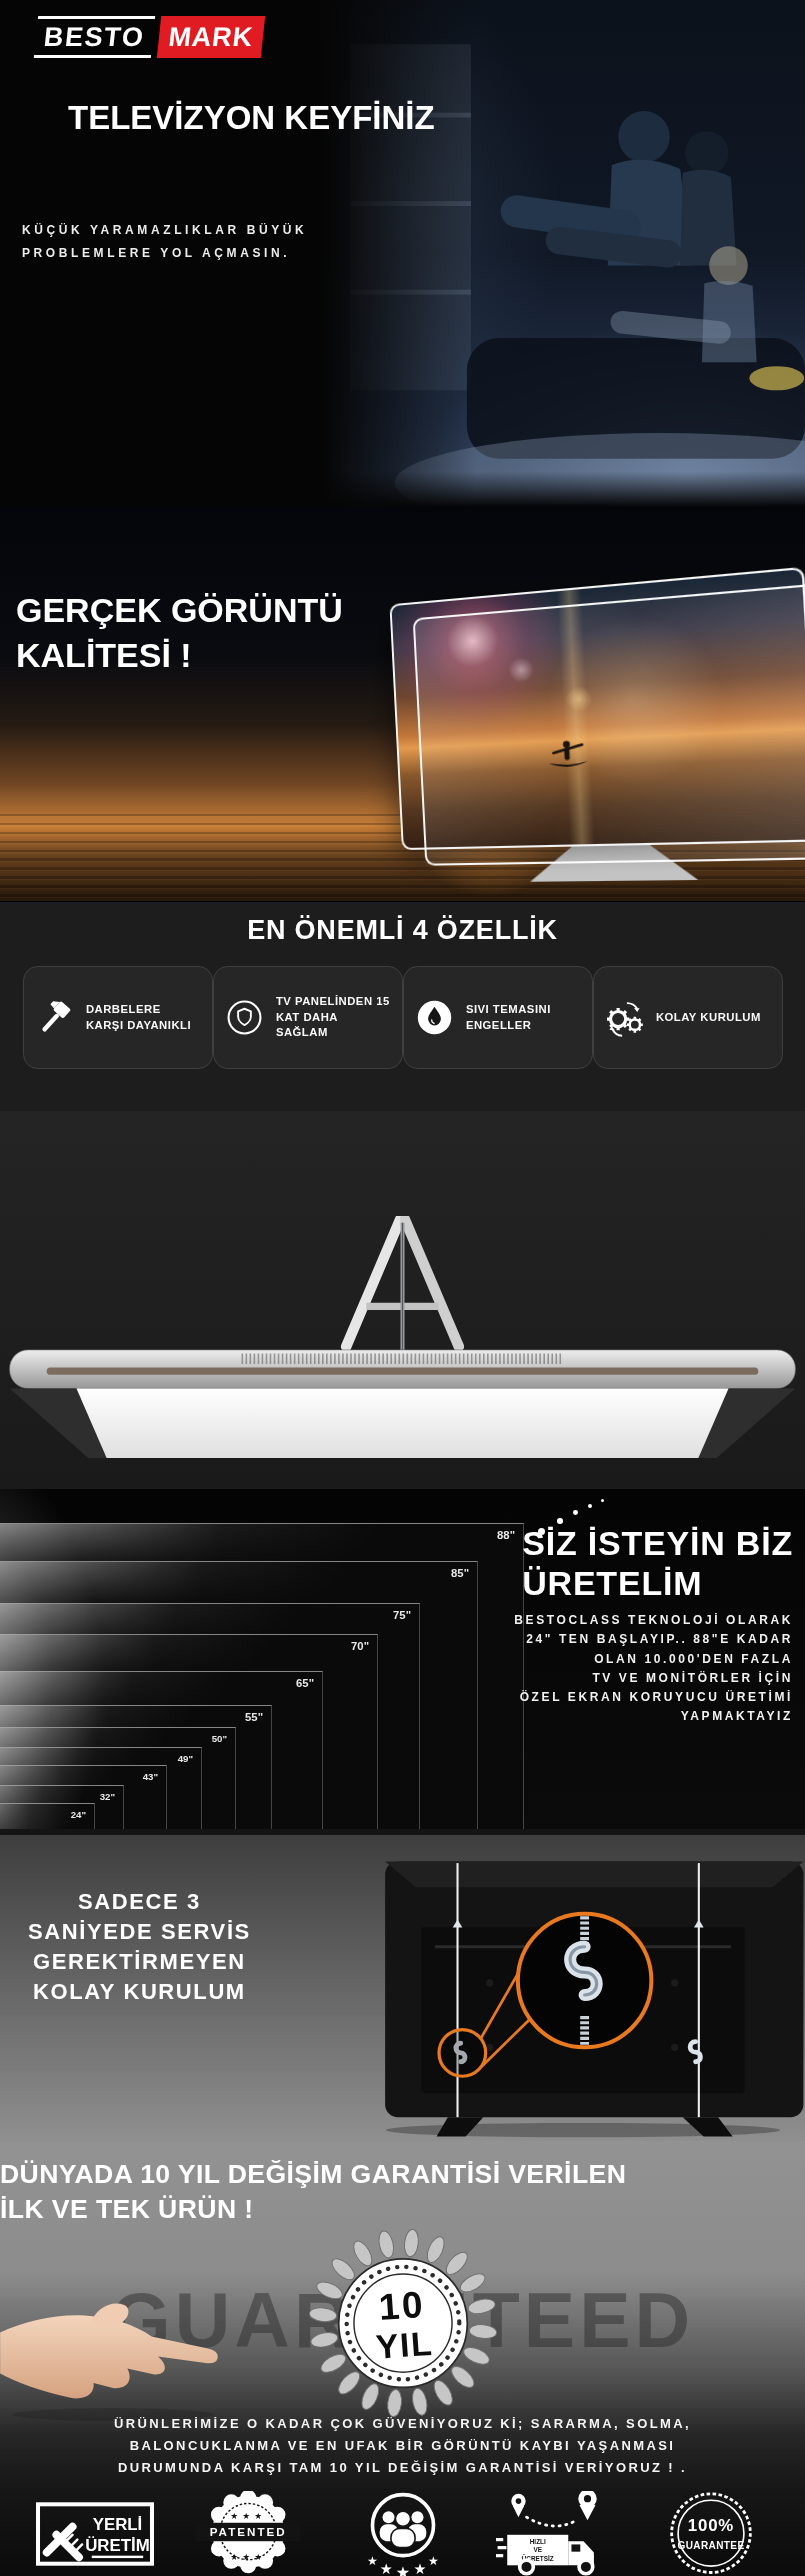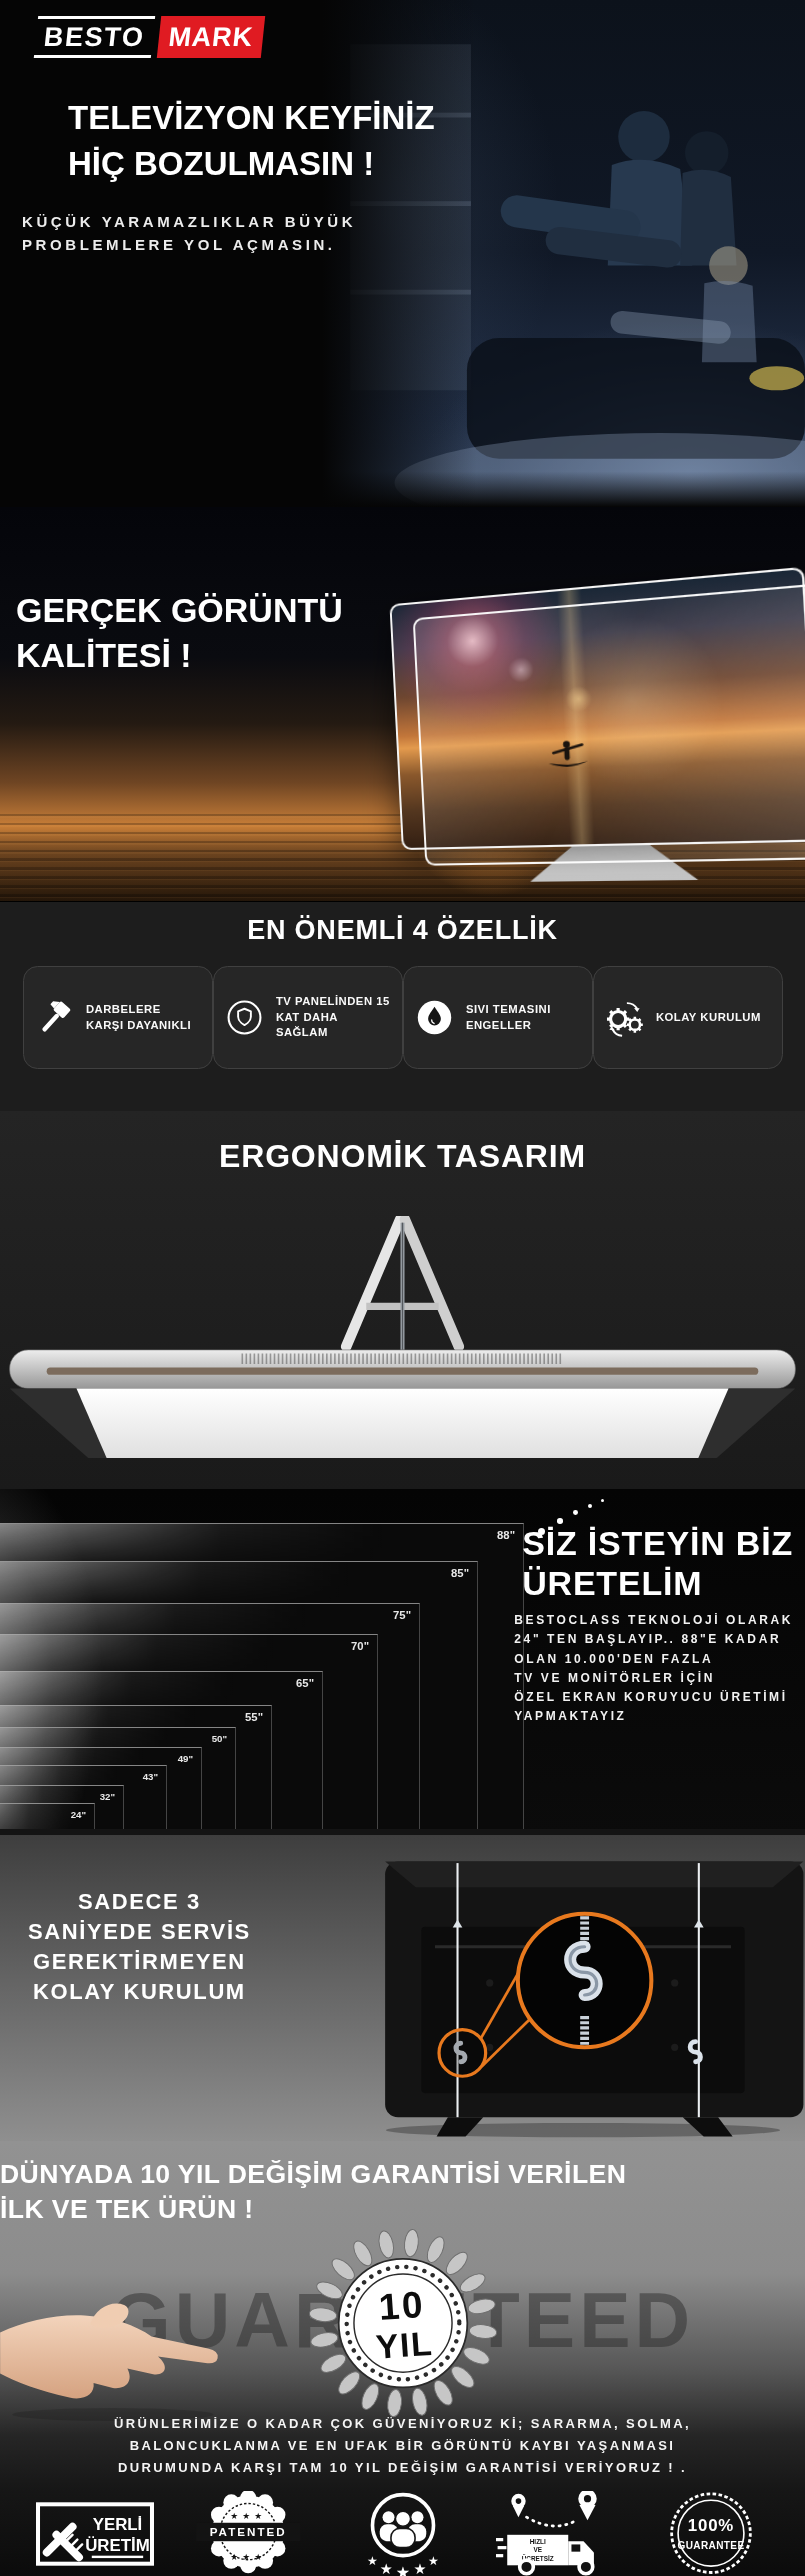--- a/index.html
+++ b/index.html
@@ -17,21 +17,21 @@
   .hero-photo-fade{position:absolute;left:322px;top:0;width:483px;height:507px;
     background:linear-gradient(90deg,#050505 0%,rgba(5,5,5,0) 32%),
                linear-gradient(0deg,#050505 0%,rgba(5,5,5,0) 7%);}
   .logo{position:absolute;left:36px;top:16px;display:flex;align-items:stretch;height:42px;}
   .logo-left{display:flex;align-items:center;padding:0 8px;border-top:3.2px solid #fff;border-bottom:3.2px solid #fff;
     font-weight:bold;font-size:27px;letter-spacing:1.6px;color:#fff;transform:skewX(-6deg);}
   .logo-right{display:flex;align-items:center;margin-left:6.4px;padding:0 9.7px;
     font-weight:bold;font-size:27px;letter-spacing:0.8px;color:#fff;transform:skewX(-6deg);}
   .hero-title{position:absolute;left:20px;top:95px;font-weight:bold;font-size:33px;
     line-height:46px;letter-spacing:0px;color:#fff;margin-left:48px;}
-  .hero-sub{position:absolute;left:22px;top:211px;font-weight:bold;font-size:15px;
+  .hero-sub{position:absolute;left:22px;top:219px;font-weight:bold;font-size:12px;
     letter-spacing:3.6px;line-height:22.5px;color:#ececec;}
 
   
   #quality{top:507px;height:394px;
     background:linear-gradient(180deg,#04050a 0%,#0a0b10 38%,#241a12 55%,#6f4523 70%,#b06f33 78%,#c87e37 81%,#6b431f 88%,#241609 100%);}
   #quality .sun{position:absolute;left:0;top:0;width:100%;height:100%;
     background:radial-gradient(circle at 61% 77%, rgba(255,230,160,.95) 0%, rgba(240,150,60,.5) 5%, rgba(240,150,60,0) 15%);}
   #quality .sea{position:absolute;left:0;top:78%;width:100%;height:22%;opacity:.45;
     background:repeating-linear-gradient(180deg, rgba(0,0,0,.5) 0 2.4px, rgba(255,190,110,.12) 2.4px 4px, transparent 4px 8.9px);}
   .q-title{position:absolute;left:16px;top:81px;font-weight:bold;font-size:34px;line-height:45px;color:#fff;}
@@ -72,21 +72,21 @@
   .size-frame{position:absolute;left:-24px;background:#0a0a0a;
     border-top:0.8px solid rgba(255,255,255,.5);border-right:0.8px solid rgba(140,140,140,.45);}
   .size-frame:before{content:"";position:absolute;left:0;top:0;right:0;height:47px;
     background:linear-gradient(90deg, rgba(255,255,255,.5), rgba(255,255,255,.07) 45%, transparent 75%);
     -webkit-mask-image:linear-gradient(180deg,#000,transparent);mask-image:linear-gradient(180deg,#000,transparent);}
   .size-label{position:absolute;right:8px;top:4.8px;font-size:11.3px;color:#e8e8e8;font-weight:bold;}
   .sizes-glow{position:absolute;left:0;top:0;width:274px;height:100%;pointer-events:none;
     background:radial-gradient(ellipse 201px 322px at -48px 55%, rgba(255,255,255,.5), rgba(255,255,255,.1) 50%, transparent 75%);}
   .dots span{position:absolute;border-radius:50%;background:#fff;}
   .s-title{position:absolute;right:12px;top:34px;text-align:left;font-weight:bold;font-size:34px;line-height:1.18;letter-spacing:0.8px;color:#fff;}
-  .s-desc{position:absolute;right:12px;top:122px;text-align:left;font-weight:bold;font-size:12px;
+  .s-desc{position:absolute;right:12px;top:122px;text-align:right;font-weight:bold;font-size:12px;
     letter-spacing:2.6px;line-height:19.3px;color:#f2f2f2;}
   .sizes-floor{position:absolute;left:0;bottom:0;width:100%;height:6.4px;background:#141414;}
 
   
   #install{top:1835px;height:306px;background:linear-gradient(180deg,#3e3e3e 0%,#6e6e6e 60%,#8f8f8f 100%);}
   .i-title{position:absolute;left:28px;top:52px;font-weight:bold;font-size:22px;line-height:30px;letter-spacing:1.6px;color:#fff;text-align:center;}
   .i-tv{position:absolute;left:361px;top:14.5px;}
 
   
   #guar{top:2141px;height:350px;
@@ -128,21 +128,20 @@
       <ellipse cx="420" cy="600" rx="330" ry="62" fill="rgba(155,175,205,0.30)"></ellipse>
     </svg>
   </div>
   <div class="hero-photo-fade"></div>
   <div class="logo">
     <div class="logo-left">BESTO</div>
     <div class="logo-right" style="background:#e01b22;">MARK</div>
   </div>
   <div class="hero-title">
     <div>TELEVİZYON KEYFİNİZ</div>
-    <div>HİÇ BOZULMASIN !</div>
   </div>
   <div class="hero-sub">
     <div>KÜÇÜK YARAMAZLIKLAR BÜYÜK</div>
     <div>PROBLEMLERE YOL AÇMASIN.</div>
   </div>
 </div>
 
 <div class="sec" id="quality">
   <div class="sun"></div>
   <div class="sea"></div>
@@ -202,21 +201,20 @@
         <path d="M43,20 l3,-4.5 l-7,-0.5 Z" fill="#fff"></path>
         <path d="M24,50 a15,15 0 0 1 -12,-8" stroke="#fff" stroke-width="2.4" fill="none"></path>
         <path d="M11,38 l-3,4.5 l7,0.8 Z" fill="#fff"></path>
       </svg>
       <div class="clabel">KOLAY KURULUM</div>
     </div>
   </div>
 </div>
 
 <div class="sec" id="ergo">
-  <div class="e-title">ERGONOMİK TASARIM</div>
   <svg class="e-product" width="805" height="242" viewBox="0 0 1000 300">
     <defs>
       <linearGradient id="slabG" x1="0" y1="0" x2="0" y2="1">
         <stop offset="0" stop-color="#ededed"></stop>
           <stop offset="1" stop-color="#979797"></stop>
       </linearGradient>
       <linearGradient id="panelG" x1="0" y1="0" x2="0" y2="1">
         <stop offset="0" stop-color="#ffffff"></stop>
           <stop offset="1" stop-color="#d3d3d3"></stop>
       </linearGradient>

